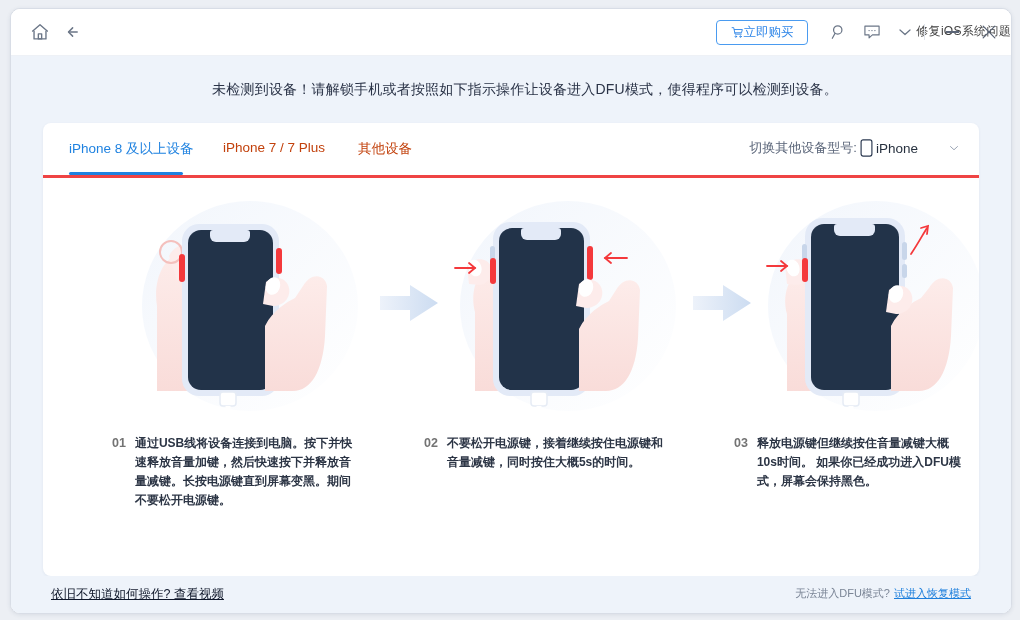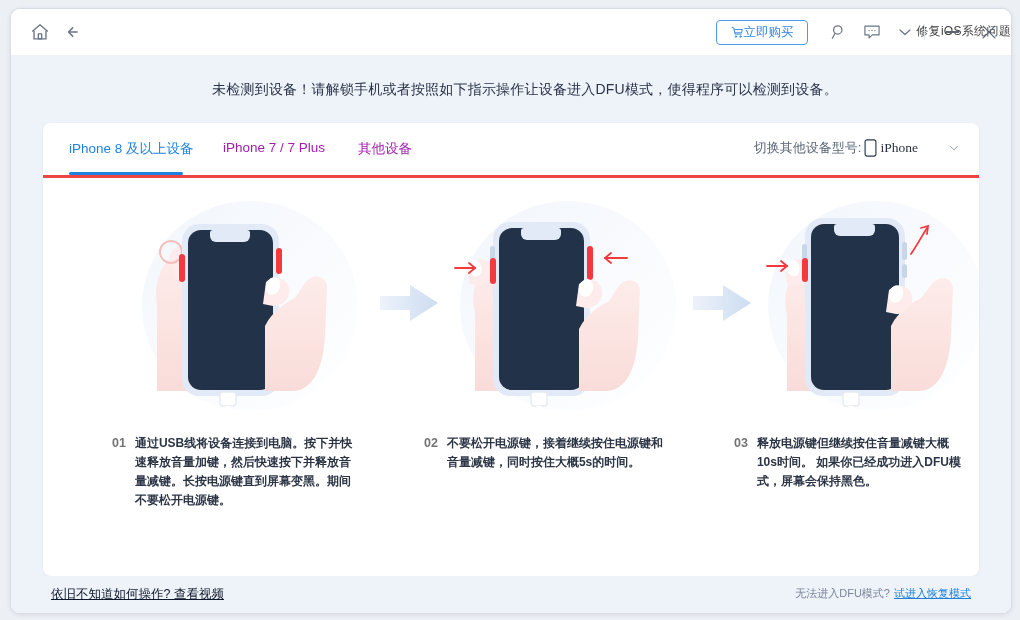--- a/index.html
+++ b/index.html
@@ -106,40 +106,40 @@
   }
   
   .tabs-row {
     position: relative;
     height: 52px;
     border-bottom: 3px solid #ef4444;
   }
   .tab {
     position: absolute; top: 17px;
     font-size: 13.5px;
-    color: #a21caf;
+    color: #c2410c;
     cursor: pointer;
     white-space: nowrap;
   }
   .tab.active { color: #1f82e0; }
   .tab-underline {
     position: absolute;
     height: 3px;
     background: #1f82e0;
     border-radius: 2px;
     bottom: 0;
   }
   .device-switch {
     position: absolute; right: 18px; top: 16px;
     display: flex; align-items: center; gap: 3px;
     font-size: 13px; color: #5a6579;
     white-space: nowrap;
   }
   .device-switch .dev-icon { width: 13px; height: 18px; display:block; }
-  .device-switch .dev-name { color: #27313f; font-size: 13.5px; font-family: Liberation Serif, serif; }
+  .device-switch .dev-name { color: #27313f; font-size: 13.5px; }
   .device-switch .chev { width: 14px; height: 14px; display:block; cursor: pointer; margin-left: 26px;}
   
   .illus-row {
     position: relative;
     height: 248px;
   }
   .illus { position: absolute; top: 8px; width: 230px; height: 230px; }
   .arrow { position: absolute; top: 105px; width: 60px; height: 40px; }
   
   .steps-row { position: relative; height: 150px; }

